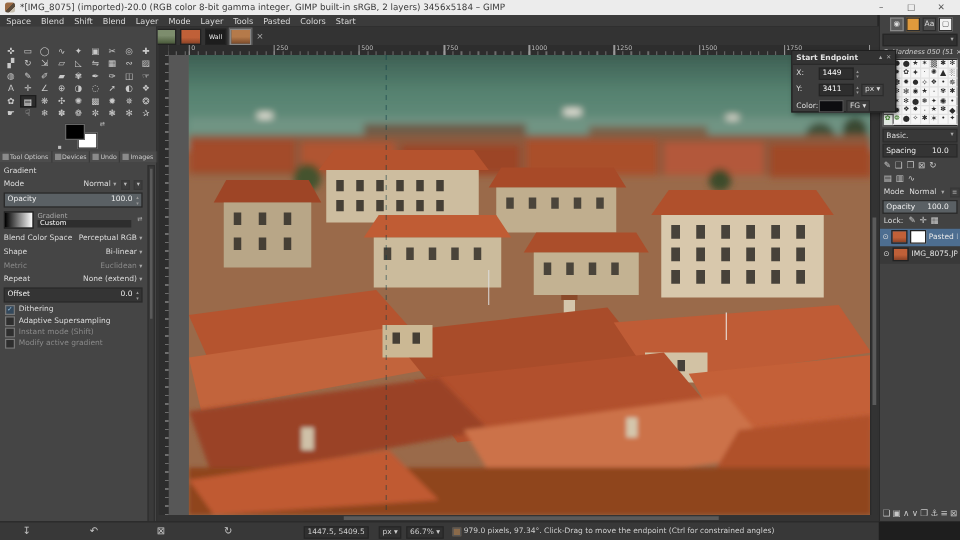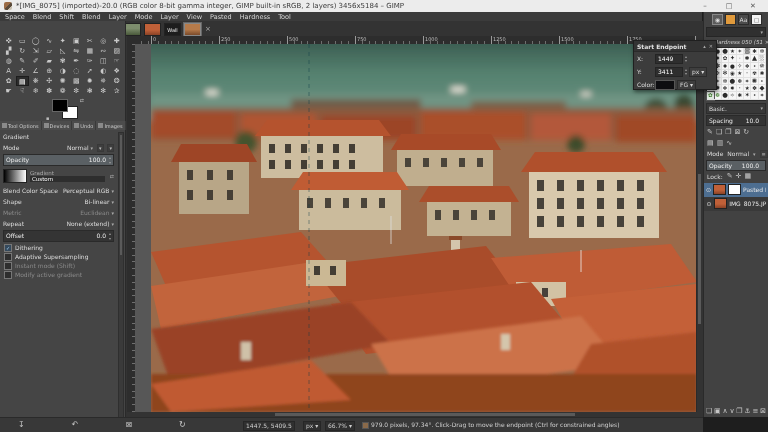--- a/index.html
+++ b/index.html
@@ -145,24 +145,24 @@
 </div>
 
 <div id="menubar" class="abs">
     <span class="mi">Space</span>
     <span class="mi">Blend</span>
     <span class="mi">Shift</span>
     <span class="mi">Blend</span>
     <span class="mi">Layer</span>
     <span class="mi">Mode</span>
     <span class="mi">Layer</span>
-    <span class="mi">View</span>
+    <span class="mi">Tools</span>
     <span class="mi">Pasted</span>
-    <span class="mi">Hardness</span>
-    <span class="mi">Tool</span>
+    <span class="mi">Colors</span>
+    <span class="mi">Start</span>
   </div>
 <div id="chrome" class="abs"></div>
 <div id="image-tabs" class="abs">
     <span class="thumb t-landscape"></span>
     <span class="thumb t-roofs"></span>
     <span class="thumb t-wall">Wall</span>
     <span class="thumb t-building act"></span>
     <span class="tabx">×</span>
   </div>
 

